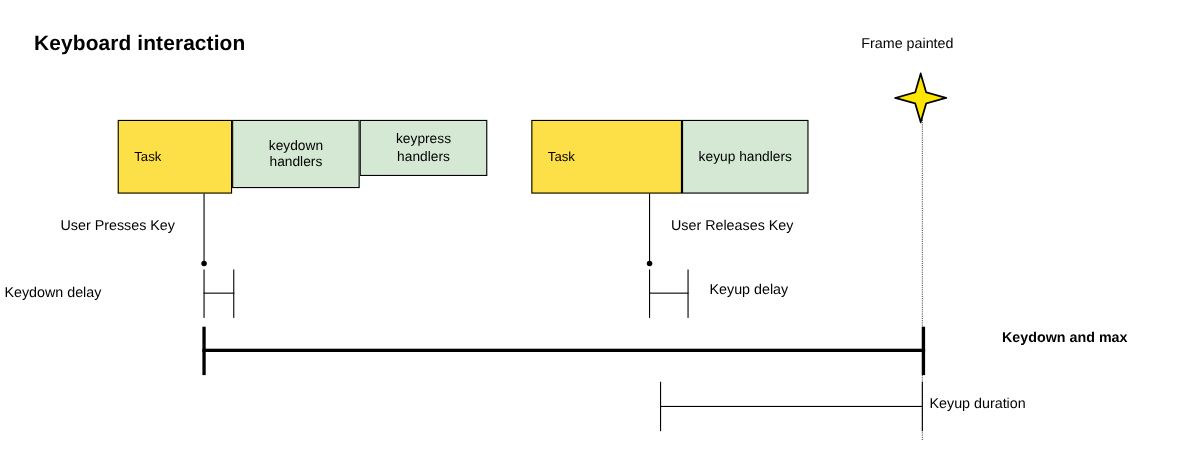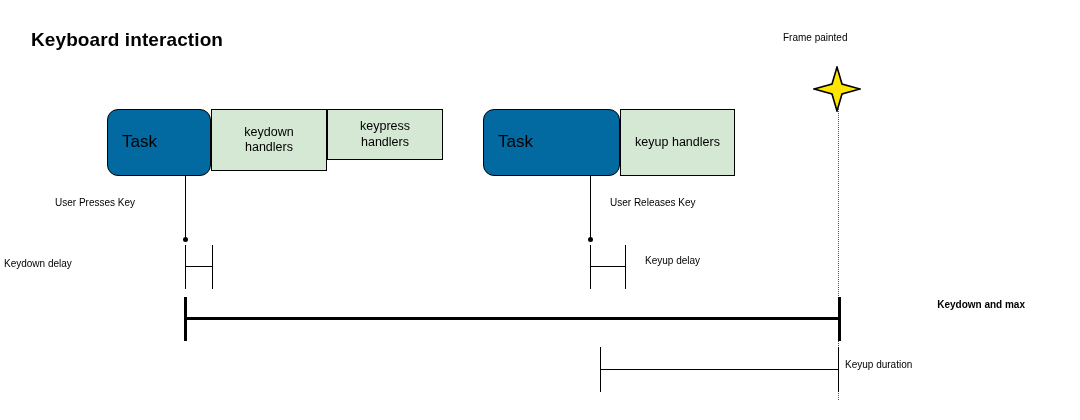--- a/index.html
+++ b/index.html
@@ -35,25 +35,24 @@
   .seq-box {
     box-sizing: border-box;
     border: 1px solid #000000;
     display: flex;
     align-items: center;
     justify-content: center;
     text-align: center;
     line-height: 1.22;
   }
   .seq-box.task {
-    background: #0369a1;
-    font-size: 17px;
+    background: #fde047;
+    font-size: 12px;
     justify-content: flex-start;
     padding-left: 14px;
-    border-radius: 11px;
   }
   .seq-box.handler {
     background: #d5e8d4;
     font-size: 12.5px;
   }
 
   
   .vline { background: #000000; width: 1px; }
   .hline { background: #000000; height: 1px; }
   .vline-thick { background: #000000; width: 3px; }
@@ -63,21 +62,21 @@
     background: #000000;
     border-radius: 50%;
   }
   .dotted-vline {
     width: 0;
     border-left: 1px dotted #555555;
   }
 
   
   .label {
-    font-size: 10px;
+    font-size: 13px;
     white-space: nowrap;
   }
   .label.bold { font-weight: bold; }
   .label.wrap { white-space: normal; line-height: 1.25; }
 
   
   #frame-star { left: 813px; top: 66px; width: 48px; height: 46px; }
 </style>
 </head>
 <body>

